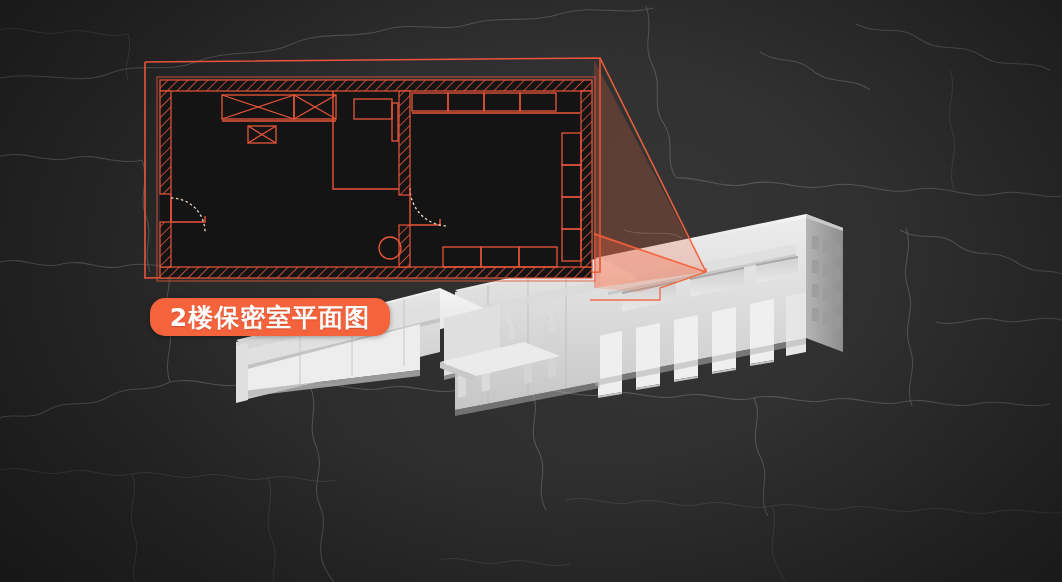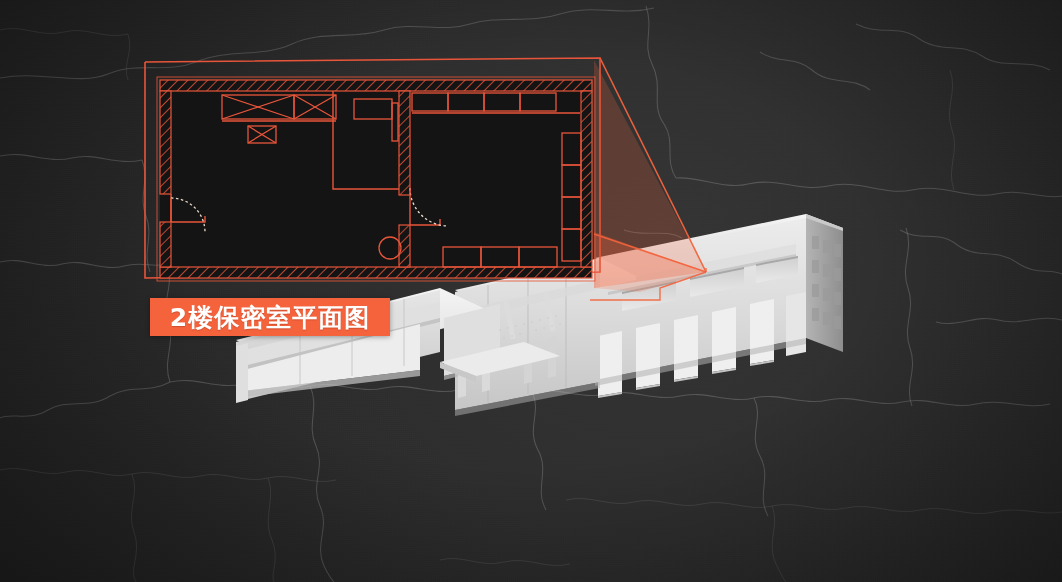--- a/index.html
+++ b/index.html
@@ -42,20 +42,21 @@
   .plan-svg{position:absolute;left:0;top:0;width:1062px;height:582px;}
 
   
   .banner{
     position:absolute;
     left:150px;top:298px;
     width:240px;height:38px;
     background:#f4633c;
     display:flex;align-items:center;justify-content:center;
     box-shadow:0 1px 5px rgba(0,0,0,.35);
+    border-radius:15px;
   }
   .banner-text{
     color:#ffffff;
     font-family:"DejaVu Sans","Liberation Sans",sans-serif;
     font-size:25px;
     font-weight:700;
     letter-spacing:1px;
     line-height:1;
     white-space:nowrap;
     text-shadow:0 1px 1px rgba(120,30,10,.28);

